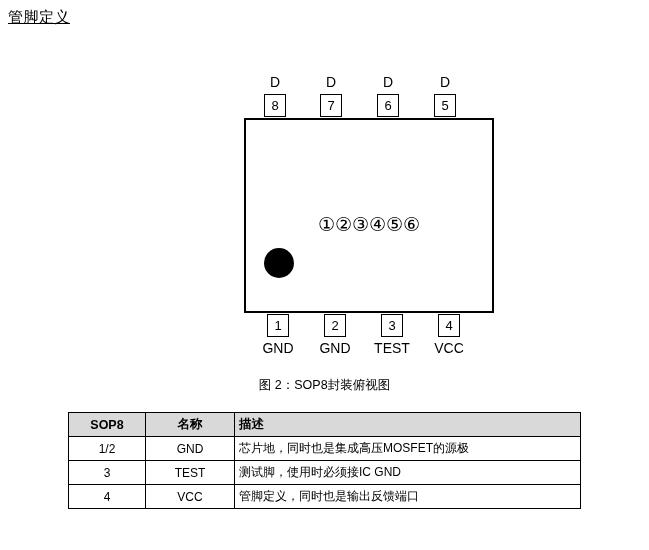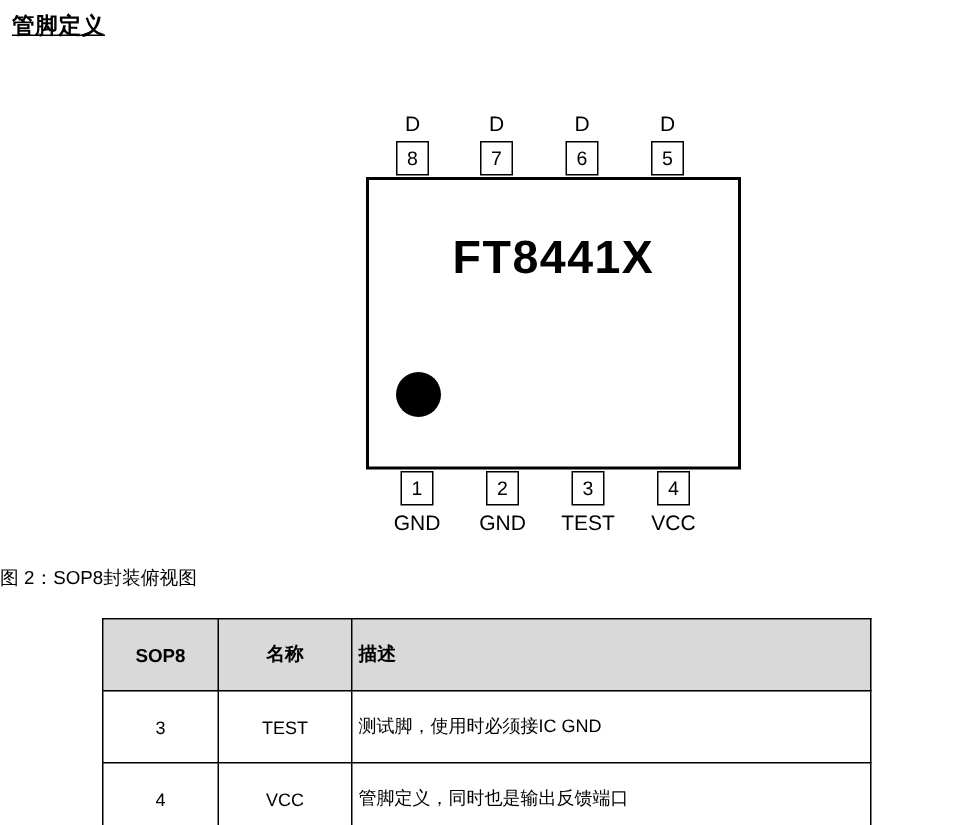--- a/index.html
+++ b/index.html
@@ -15,21 +15,21 @@
     position: relative;
     overflow: hidden;
   }
 
   
   .section-title {
     position: absolute;
     left: 8px;
     top: 8px;
     font-size: 15px;
-    font-weight: bold;
+    font-weight: normal;
     text-decoration: underline;
     letter-spacing: 0.5px;
   }
 
   
   .diagram {
     position: absolute;
     left: 239px;
     top: 74px;
     width: 260px;
@@ -125,40 +125,40 @@
     font-size: 14px;
     font-family: "Liberation Sans", sans-serif;
   }
 
   
   .fig-caption {
     position: absolute;
     left: 0;
     right: 0;
     top: 377px;
-    text-align: left;
+    text-align: center;
     font-size: 12.5px;
     font-family: "Liberation Sans", sans-serif;
   }
 
   
   table.pin-table {
     position: absolute;
     left: 68px;
     top: 412px;
     width: 513px;
     border-collapse: collapse;
     font-size: 12px;
     font-family: "Liberation Sans", sans-serif;
   }
   table.pin-table th,
   table.pin-table td {
     border: 1px solid #000;
     height: 23px;
-    padding: 12px 4px;
+    padding: 0 4px;
   }
   table.pin-table thead th {
     background: #d9d9d9;
     font-weight: bold;
     text-align: center;
     font-size: 12.5px;
   }
   .col-sop8  { width: 68px;  text-align: center; }
   .col-name  { width: 80px;  text-align: center; }
   .col-desc  { text-align: left; padding-left: 8px; }
@@ -176,21 +176,21 @@
     <span class="lbl" style="left:113px;">D</span>
     <span class="lbl" style="left:170px;">D</span>
   </div>
 
   <div class="pin-box" style="left:25px;  top:20px;">8</div>
   <div class="pin-box" style="left:81px;  top:20px;">7</div>
   <div class="pin-box" style="left:138px; top:20px;">6</div>
   <div class="pin-box" style="left:195px; top:20px;">5</div>
 
   <div class="chip-body">
-    <div class="chip-name">FT8441X</div>
+    <div class="circled-nums">①②③④⑤⑥</div>
     <div class="dot"></div>
   </div>
 
   <div class="pin-box" style="left:28px;  top:240px;">1</div>
   <div class="pin-box" style="left:85px;  top:240px;">2</div>
   <div class="pin-box" style="left:142px; top:240px;">3</div>
   <div class="pin-box" style="left:199px; top:240px;">4</div>
 
   <div class="bottom-labels">
     <span class="lbl" style="left:0px;">GND</span>
@@ -205,20 +205,25 @@
 <table class="pin-table">
   <thead>
     <tr>
       <th class="col-sop8">SOP8</th>
       <th class="col-name">名称</th>
       <th class="col-desc" style="text-align:left;">描述</th>
     </tr>
   </thead>
   <tbody>
     <tr>
+      <td class="col-sop8">1/2</td>
+      <td class="col-name">GND</td>
+      <td class="col-desc">芯片地，同时也是集成高压MOSFET的源极</td>
+    </tr>
+    <tr>
       <td class="col-sop8">3</td>
       <td class="col-name">TEST</td>
       <td class="col-desc">测试脚，使用时必须接IC GND</td>
     </tr>
     <tr>
       <td class="col-sop8">4</td>
       <td class="col-name">VCC</td>
       <td class="col-desc">管脚定义，同时也是输出反馈端口</td>
     </tr>
   </tbody>

